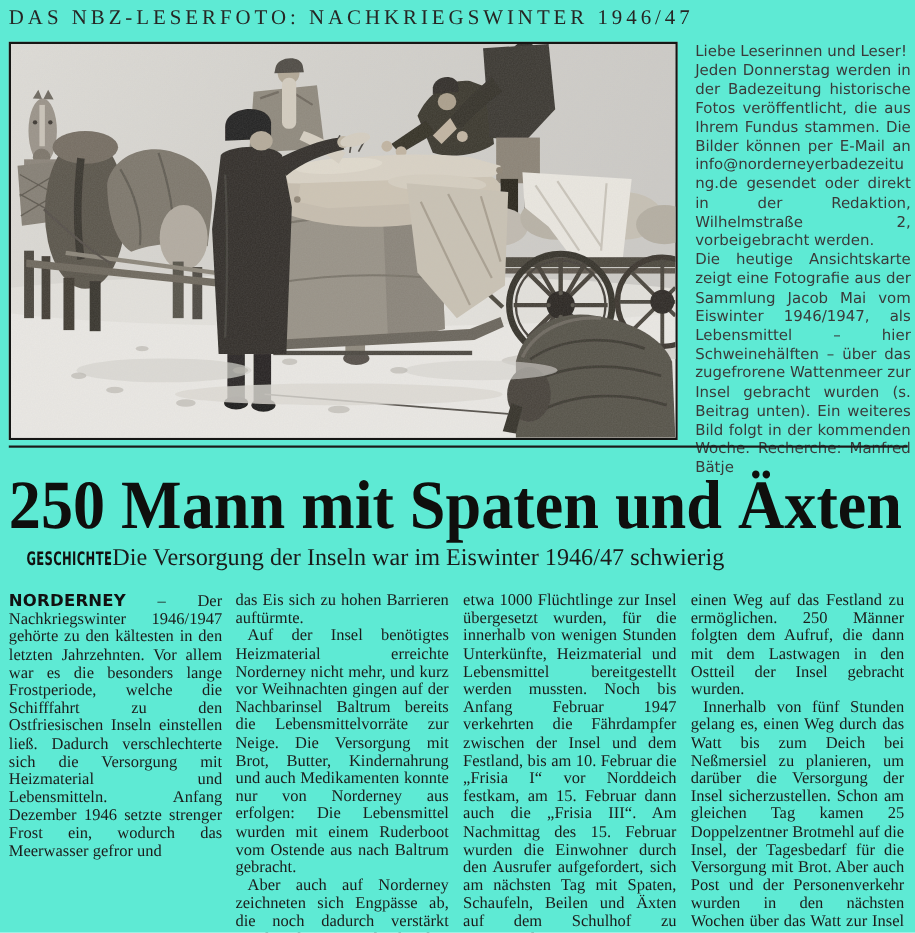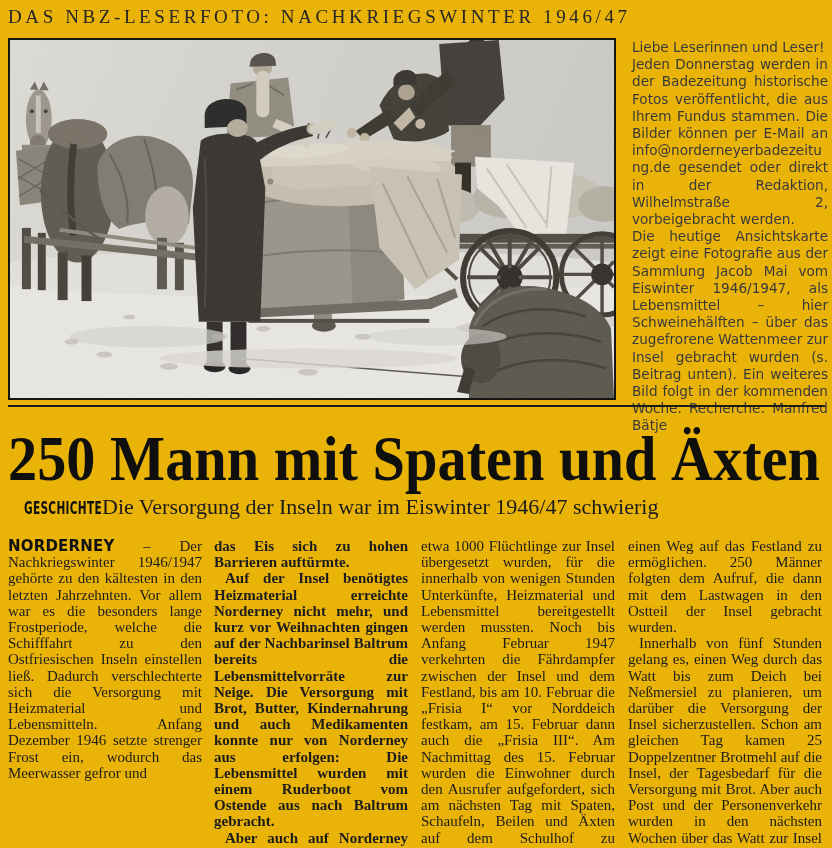--- a/index.html
+++ b/index.html
@@ -1,16 +1,16 @@
 <!DOCTYPE html>
 <html lang="de"><head>
 <meta charset="utf-8">
 <style>
   html,body{margin:0;padding:0;background:#ffffff;}
-  .page{position:relative;width:832px;height:848px;background:#eab308;overflow:hidden;
+  .page{position:relative;width:832px;height:848px;background:#5eead4;overflow:hidden;
         font-family:"Liberation Serif",serif;}
 
   
   .masthead{position:absolute;left:8px;top:6px;white-space:nowrap;
     font-family:"Liberation Serif",serif;font-size:19px;letter-spacing:3.6px;
     color:#262624;font-weight:500;}
 
   
   .photo-frame{position:absolute;left:8px;top:38px;width:604px;height:358px;
     border:2px solid #161614;background:#d6d4d0;}
@@ -32,21 +32,21 @@
   
   .kicker-row{position:absolute;left:8px;top:494px;width:818px;white-space:nowrap;}
   .kicker-box{display:inline-block;width:70px;overflow:visible;vertical-align:baseline;margin-left:16px;}
   .kicker{display:inline-block;transform:scaleX(0.62);transform-origin:0 80%;
     font-family:"DejaVu Sans",sans-serif;font-weight:bold;font-size:17px;
     letter-spacing:0.5px;color:#111110;white-space:nowrap;}
   .subhead{font-family:"Liberation Serif",serif;font-size:22px;color:#1b1b1a;margin-left:8px;}
 
   
   .col{position:absolute;top:538px;height:310px;width:194px;overflow:hidden;}
-  .col1{left:8px;} .col2{left:214px;font-weight:bold;} .col3{left:421px;} .col4{left:628px;}
+  .col1{left:8px;} .col2{left:214px;} .col3{left:421px;} .col4{left:628px;}
   .body-p{margin:0;font-family:"Liberation Serif",serif;font-size:15px;line-height:16.2px;
     color:#1c1c1b;text-align:justify;}
   .indent{text-indent:11px;}
   .lead{margin:2px 0 10px 0;font-family:"Liberation Serif",serif;font-size:18px;
     line-height:20.5px;color:#151513;text-align:left;}
   .dateline{font-family:"DejaVu Sans",sans-serif;font-weight:bold;font-size:15px;
     letter-spacing:0.2px;color:#111;}
 </style>
 </head>
 <body>

